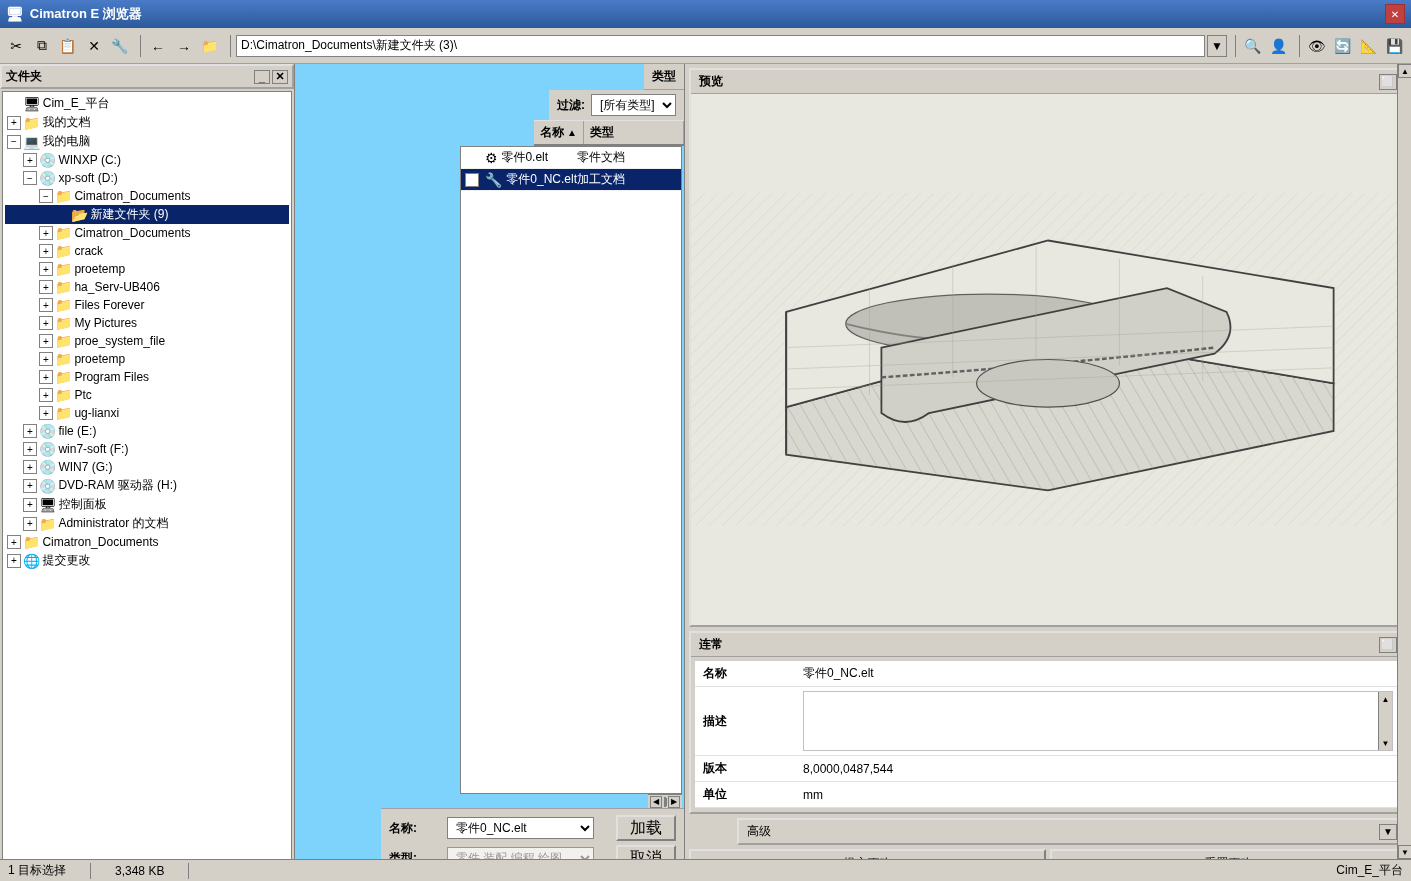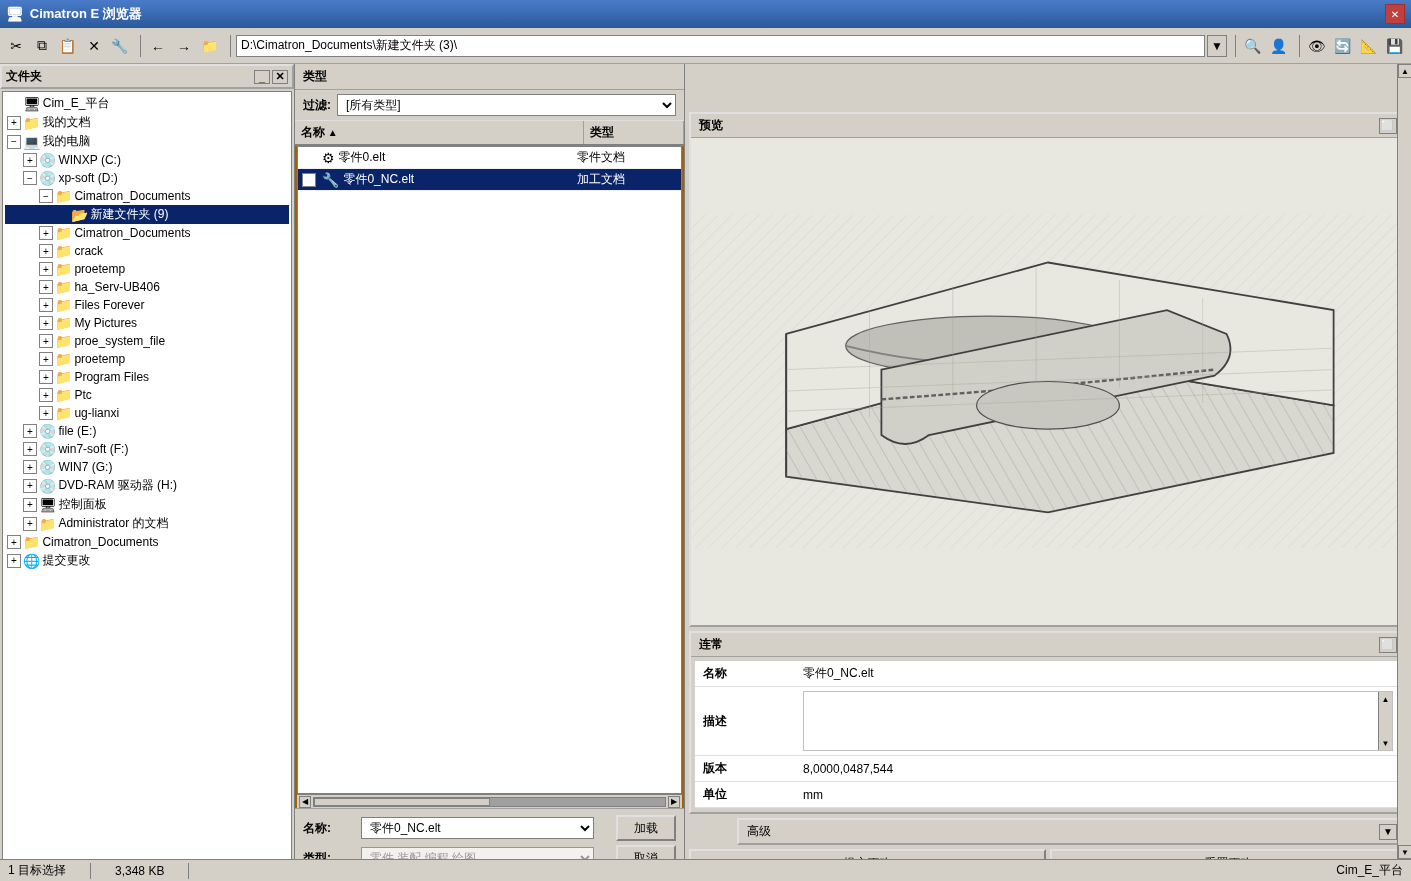--- a/index.html
+++ b/index.html
@@ -122,24 +122,25 @@
       font-size: 10px;
       margin-right: 2px;
       flex-shrink: 0;
       cursor: pointer;
     }
     .tree-icon { margin-right: 2px; font-size: 14px; }
 
     
     .middle-panel {
       width: 390px;
-      background: #a16207;
+      background: #7dd3fc;
       border-right: 1px solid #808080;
       display: flex;
       flex-direction: column;
+      align-items: flex-end;
     }
     .type-header {
       background: #d4d0c8;
       border-bottom: 1px solid #a0a0a0;
       padding: 4px 8px;
       font-weight: bold;
     }
     .filter-row {
       display: flex;
       align-items: center;
@@ -213,21 +214,21 @@
     .form-btn {
       width: 60px;
       height: 26px;
       background: #d4d0c8;
       border: 2px solid;
       border-top-color: #e0e0e0;
       border-left-color: #e0e0e0;
       border-bottom-color: #808080;
       border-right-color: #808080;
       cursor: pointer;
-      font-size: 12px;
+      font-size: 16px;
     }
 
     
     .right-panel {
       flex: 1;
       display: flex;
       flex-direction: column;
       background: #d4d0c8;
       padding: 4px;
       gap: 4px;
@@ -236,21 +237,20 @@
 
     .preview-section {
       flex: 1;
       background: #d4d0c8;
       border: 2px solid #a0a0a0;
       border-top-color: #e0e0e0;
       border-left-color: #e0e0e0;
       display: flex;
       flex-direction: column;
       min-height: 0;
-      margin-top: 44px;
     }
     .section-header {
       background: #d4d0c8;
       padding: 3px 8px;
       font-weight: bold;
       border-bottom: 1px solid #a0a0a0;
       display: flex;
       justify-content: space-between;
       align-items: center;
     }

